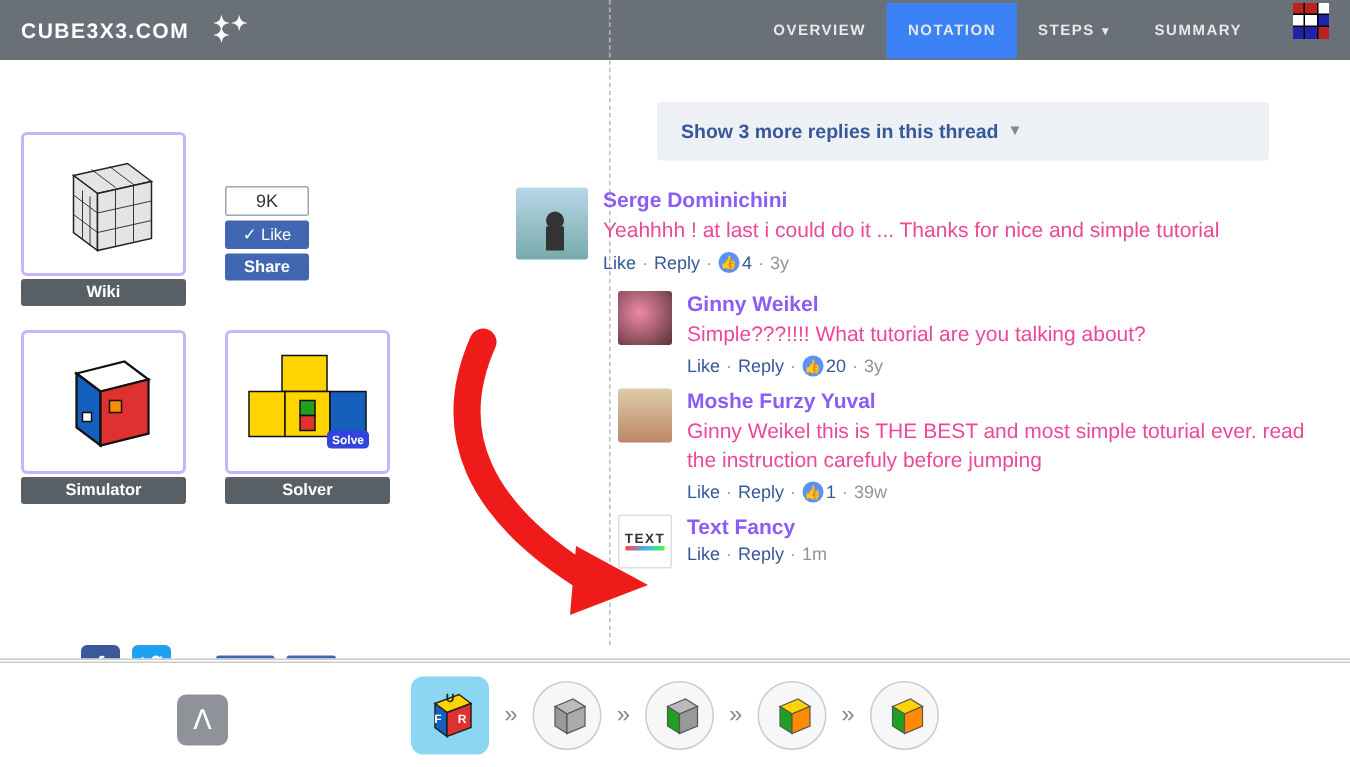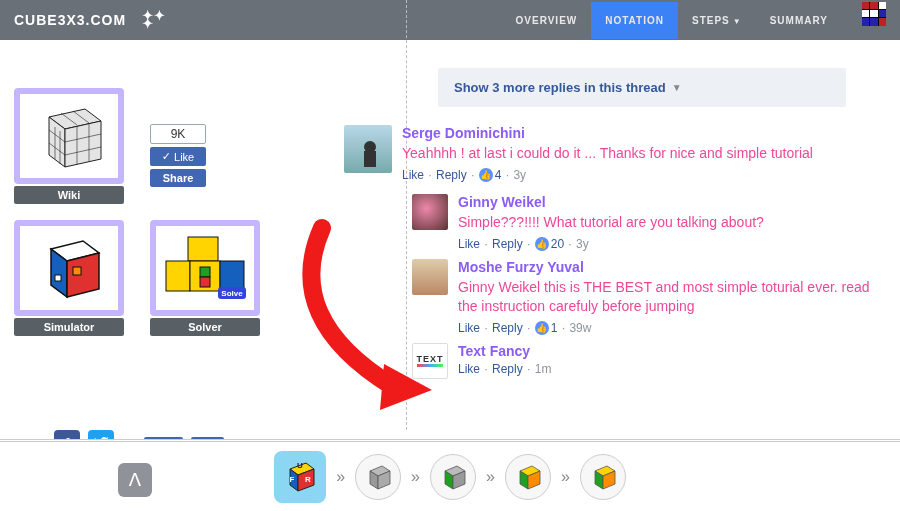--- a/index.html
+++ b/index.html
@@ -9,21 +9,21 @@
 .sparkle{font-size:13px;line-height:8px}
 .nav{margin-left:auto;display:flex;align-items:flex-start;gap:0}
 .nav-item{font-size:10px;font-weight:bold;letter-spacing:1px;padding:13px 14px;color:#e8e8e8;cursor:pointer}
 .nav-item.active{background:#3b82f6}
 .nav-caret{font-size:8px;margin-left:3px}
 .rubik-corner{width:24px;height:24px;margin-left:20px;display:grid;grid-template-columns:repeat(3,1fr);grid-template-rows:repeat(3,1fr);gap:1px;background:#000}
 .rubik-corner div{width:100%;height:100%}
 .left-col{position:absolute;left:14px;top:88px;width:250px}
 .card-row{display:flex;gap:26px;margin-bottom:16px}
 .card{width:110px;text-align:center}
-.card-img{width:110px;height:96px;background:#fff;border:6px solid #c4b5fd;border-radius:4px;display:flex;align-items:center;justify-content:center;margin-bottom:2px}
+.card-img{width:110px;height:96px;background:#fff;border:2px solid #c4b5fd;border-radius:4px;display:flex;align-items:center;justify-content:center;margin-bottom:2px}
 .card-label{background:#585f65;color:#fff;font-size:11px;font-weight:bold;padding:3px 0;border-radius:2px}
 .fb-like-box{width:56px;margin-top:36px}
 .fb-count{border:1px solid #9aa;background:#fff;text-align:center;font-size:12px;padding:2px 0;border-radius:2px;margin-bottom:3px;color:#333}
 .fb-like-btn{background:#4267b2;color:#fff;font-size:11px;padding:3px 0;text-align:center;border-radius:2px;margin-bottom:3px;display:flex;align-items:center;justify-content:center;gap:3px}
 .fb-share-btn{background:#4267b2;color:#fff;font-size:11px;padding:3px 0;text-align:center;border-radius:2px;font-weight:bold}
 .social-row{display:flex;align-items:center;gap:8px;margin-top:94px}
 .social-ic{width:26px;height:26px;border-radius:4px;display:flex;align-items:center;justify-content:center;color:#fff;font-weight:bold;font-size:15px}
 .fb-ic{background:#3b5998}
 .tw-ic{background:#1da1f2}
 .mini-like{background:#4267b2;color:#fff;font-size:8px;padding:2px 6px;border-radius:2px}

